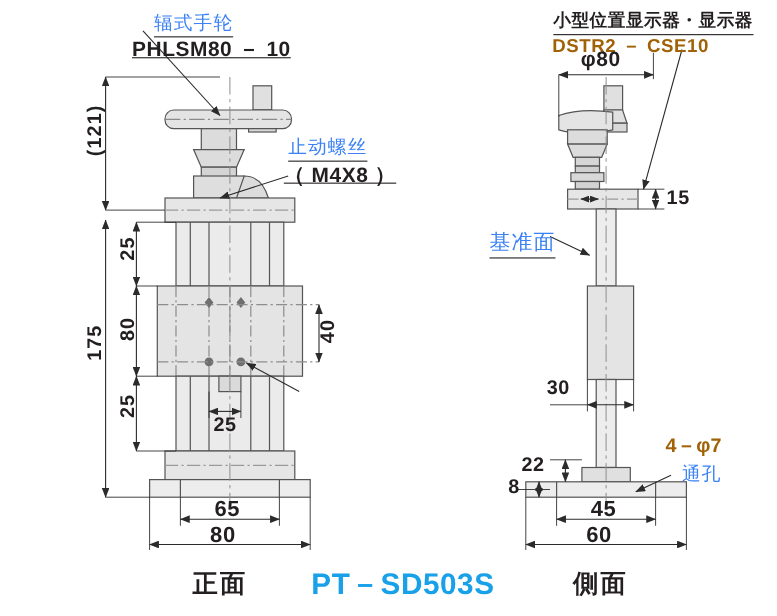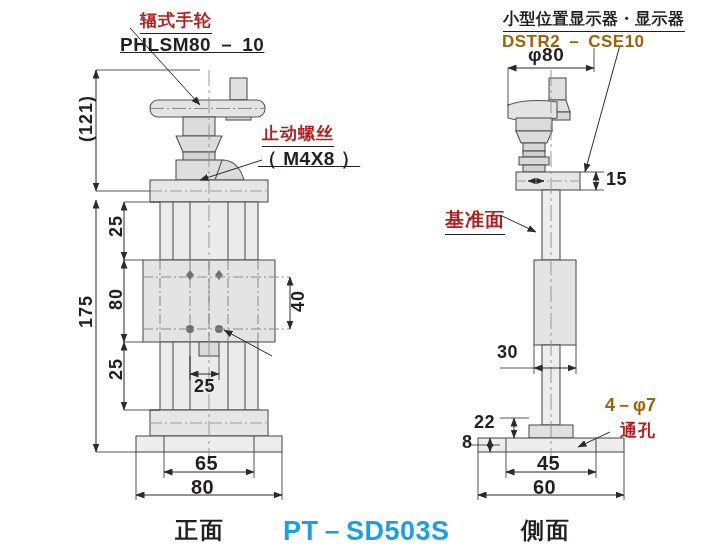--- a/index.html
+++ b/index.html
@@ -10,21 +10,21 @@
     overflow:hidden;
     position:relative;
   }
   #sheet{position:absolute;inset:0;}
   svg{position:absolute;left:0;top:0;}
   .lbl{position:absolute;white-space:nowrap;color:#a16207;}
   .cn{font-family:"DejaVu Sans","Liberation Sans",sans-serif;font-weight:700;}
   .dim{font-size:18px;font-weight:700;color:#231f20;letter-spacing:0.5px;}
   .dimv{font-size:18px;font-weight:700;color:#231f20;
         writing-mode:vertical-rl;transform:rotate(180deg);letter-spacing:1px;}
-  .callout-cn{font-size:17px;font-weight:700;color:#b91c1c;letter-spacing:1px;}
+  .callout-cn{font-size:17px;font-weight:400;color:#3b82f6;letter-spacing:1px;}
   .callout-en{font-size:19px;font-weight:700;color:#231f20;letter-spacing:0.5px;text-decoration:underline;}
   .callout-sm{font-size:16px;font-weight:700;color:#231f20;letter-spacing:0.5px;}
   .viewtitle{font-size:23px;font-weight:700;color:#231f20;letter-spacing:2px;}
   .partno{font-size:27px;font-weight:700;color:#18a0e8;letter-spacing:0.5px;}
   .ul{border-bottom:1.4px solid #231f20;padding-bottom:1px;}
 </style>
 </head>
 <body>
 
 <div id="sheet">

